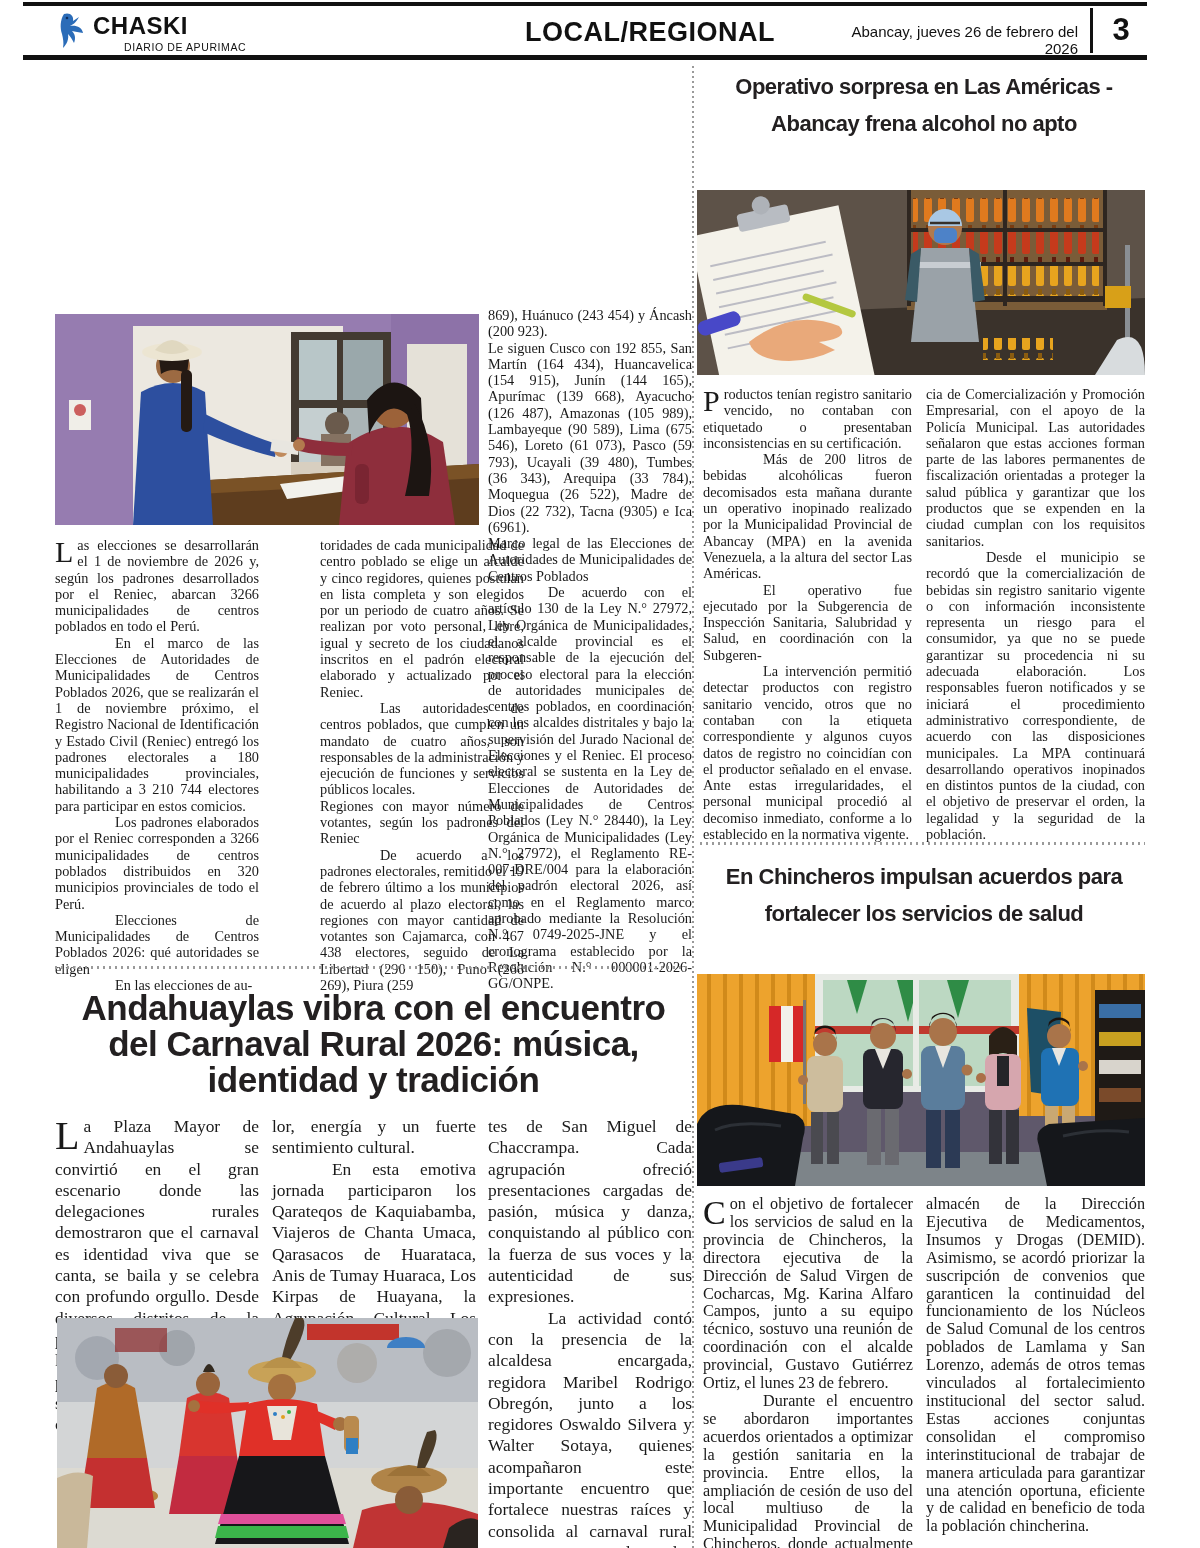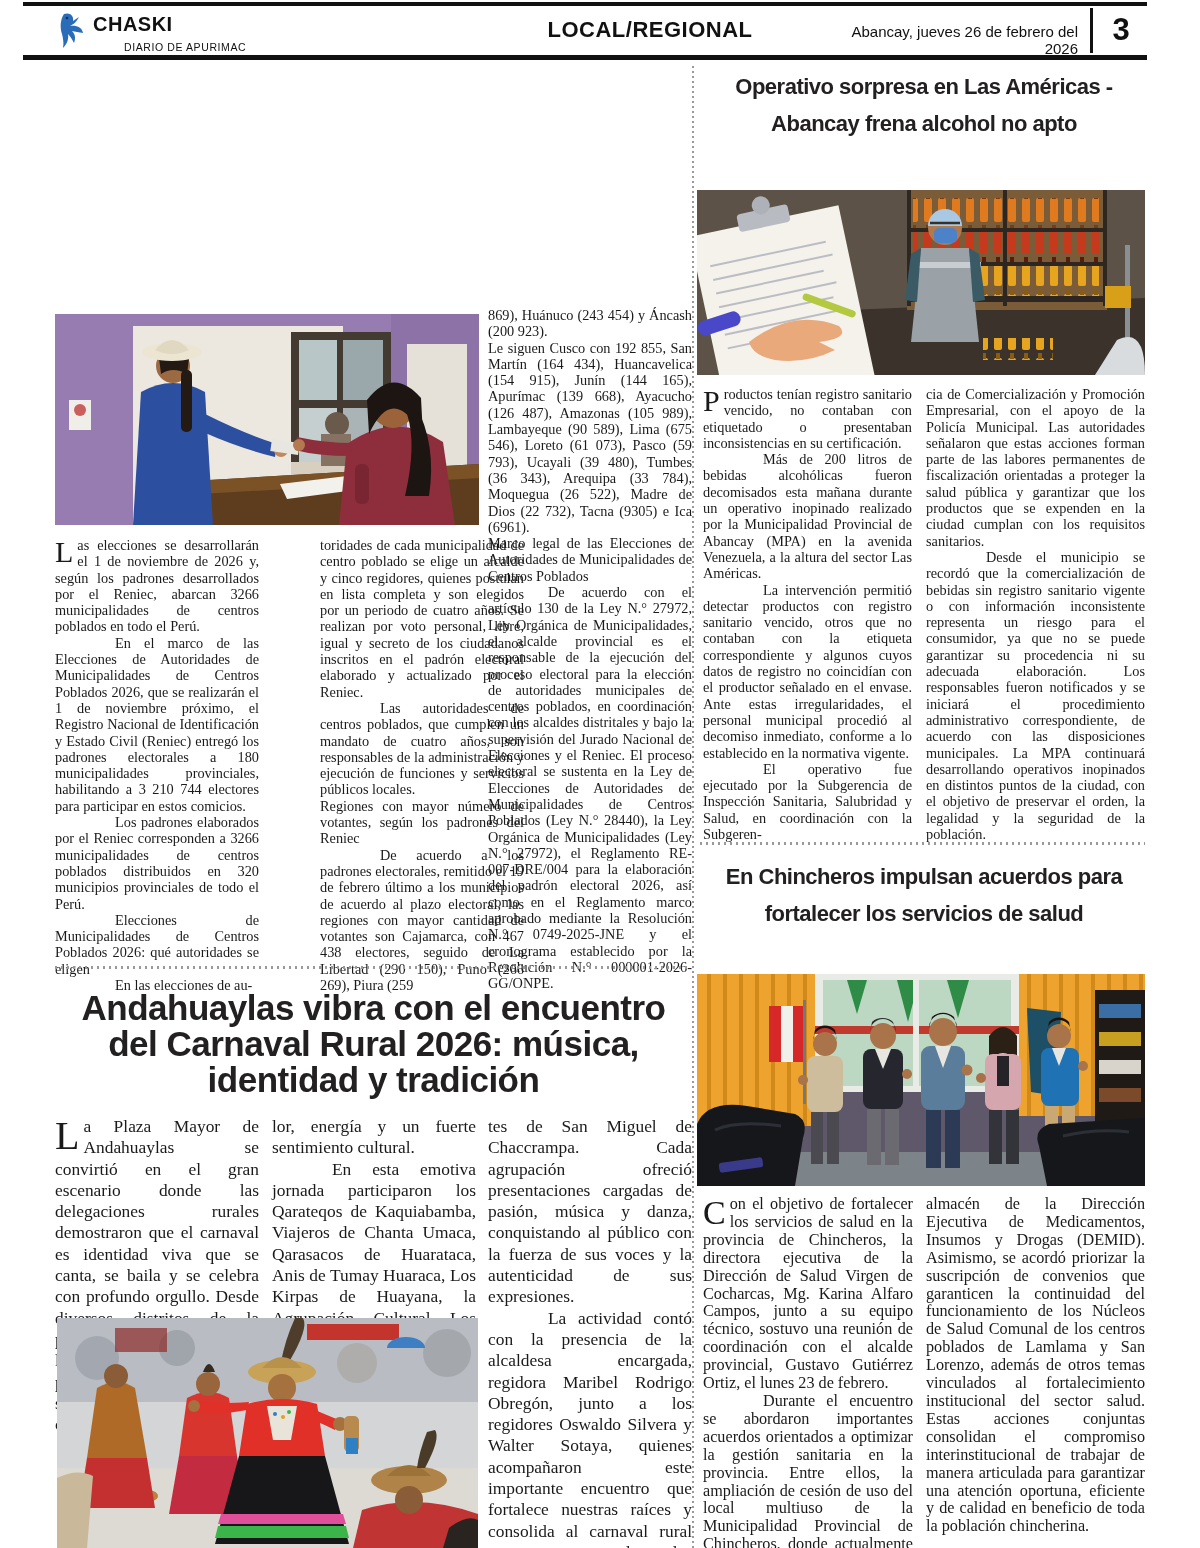--- a/index.html
+++ b/index.html
@@ -1,23 +1,23 @@
 <!DOCTYPE html>
 <html lang="es"><head>
 <meta charset="utf-8">
 <style>
   html,body{margin:0;padding:0;background:#ffffff;}
   .page{position:relative;width:1200px;height:1548px;background:#ffffff;overflow:hidden;
         font-family:"Liberation Serif",serif;color:#1a1a1a;-webkit-hyphens:auto;hyphens:auto;}
   .abs{position:absolute;}
   
   .rule{position:absolute;background:#111;}
-  .brand{font-family:"Liberation Sans",sans-serif;font-weight:bold;font-size:20px;letter-spacing:.5px;color:#111;line-height:1;}
+  .brand{font-family:"Liberation Sans",sans-serif;font-weight:bold;font-size:24px;letter-spacing:.5px;color:#111;line-height:1;}
   .brand-sub{font-family:"Liberation Sans",sans-serif;font-size:10.5px;letter-spacing:.6px;color:#111;line-height:1;margin-top:4px;}
-  .section{font-family:"Liberation Sans",sans-serif;font-weight:bold;font-size:22px;color:#111;text-align:center;letter-spacing:.5px;}
+  .section{font-family:"Liberation Sans",sans-serif;font-weight:bold;font-size:27px;color:#111;text-align:center;letter-spacing:.5px;}
   .date{font-family:"Liberation Sans",sans-serif;font-size:15px;color:#111;text-align:right;}
   .pageno{font-family:"Liberation Sans",sans-serif;font-weight:bold;font-size:31px;color:#111;text-align:center;}
   
   .headline{font-family:"Liberation Sans",sans-serif;font-weight:bold;color:#232021;text-align:center;letter-spacing:-0.5px;}
   .hl-xl{font-size:40px;line-height:45px;}
   .hl-md{font-size:22px;line-height:37px;}
   .hl-lg{font-size:35px;line-height:36px;}
   
   .col{position:absolute;text-align:justify;}
   .col p{margin:0;text-indent:0;}
@@ -242,22 +242,22 @@
       </g>
       <rect x="104" y="112" width="56" height="7" rx="3.5" fill="#b4c840" transform="rotate(20 132 116)"></rect>
       <path d="M52 152 Q96 118 142 136 Q154 148 122 152 L138 160 Q110 174 78 170 Q56 166 52 152 Z" fill="#e9a97a"></path>
       <rect x="0" y="126" width="44" height="15" rx="7" fill="#4848c8" transform="rotate(-18 22 133)"></rect>
     </svg>
   </div>
 
   <div class="col body-s" style="left:703px;top:386px;width:209px;">
       <p><span class="dc">P</span>roductos tenían registro sanitario vencido, no contaban con etiquetado o presentaban inconsistencias en su certificación.</p>
       <p class="ind">Más de 200 litros de bebidas alcohólicas fueron decomisados esta mañana durante un operativo inopinado realizado por la Municipalidad Provincial de Abancay (MPA) en la avenida Venezuela, a la altura del sector Las Américas.</p>
+      <p class="ind">El operativo fue ejecutado por la Subgerencia de Inspección Sanitaria, Salubridad y Salud, en coordinación con la Subgeren-</p>
       <p class="ind">La intervención permitió detectar productos con registro sanitario vencido, otros que no contaban con la etiqueta correspondiente y algunos cuyos datos de registro no coincidían con el productor señalado en el envase. Ante estas irregularidades, el personal municipal procedió al decomiso inmediato, conforme a lo establecido en la normativa vigente.</p>
-      <p class="ind">El operativo fue ejecutado por la Subgerencia de Inspección Sanitaria, Salubridad y Salud, en coordinación con la Subgeren-</p>
     </div>
   <div class="col body-s" style="left:926px;top:386px;width:219px;">
       <p>cia de Comercialización y Promoción Empresarial, con el apoyo de la Policía Municipal. Las autoridades señalaron que estas acciones forman parte de las labores permanentes de fiscalización orientadas a proteger la salud pública y garantizar que los productos que se expenden en la ciudad cumplan con los requisitos sanitarios.</p>
       <p class="ind">Desde el municipio se recordó que la comercialización de bebidas sin registro sanitario vigente o con información inconsistente representa un riesgo para el consumidor, ya que no se puede garantizar su procedencia ni su adecuada elaboración. Los responsables fueron notificados y se iniciará el procedimiento administrativo correspondiente, de acuerdo con las disposiciones municipales. La MPA continuará desarrollando operativos inopinados en distintos puntos de la ciudad, con el objetivo de preservar el orden, la legalidad y la seguridad de la población.</p>
     </div>
 
   <div class="hdot" style="left:700px;top:842px;width:445px;"></div>
 
   <div class="abs headline hl-md" style="left:703px;top:858px;width:442px;">En Chincheros impulsan acuerdos para fortalecer los servicios de salud</div>
 

